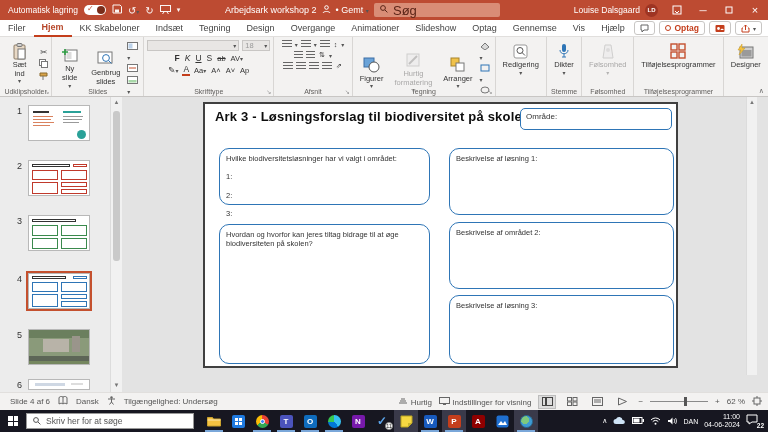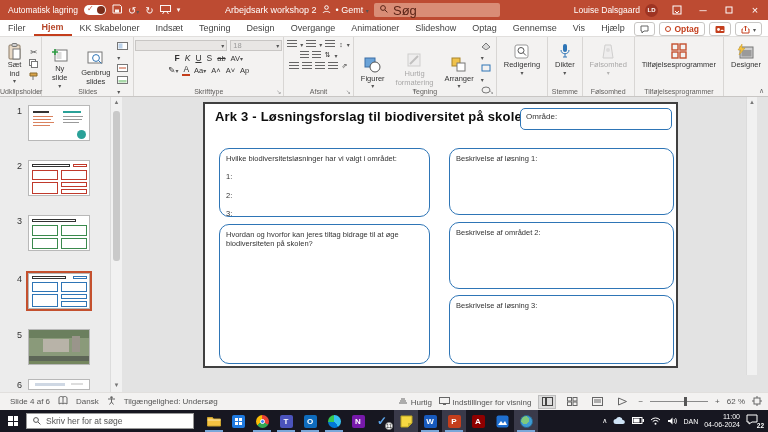--- a/index.html
+++ b/index.html
@@ -18,21 +18,21 @@
   .tb-center { position:absolute; left:225px; top:0; height:20px; display:flex; align-items:center; gap:5px; font-size:9px; }
   .tb-search { position:absolute; left:374px; top:3px; width:126px; height:14px; background:#d98d76; border-radius:2px; display:flex; align-items:center; gap:5px; padding-left:6px; color:#542012; }
   .tb-search .q { color:#5a2417; font-size:9px; }
   .tb-search span { color:#5a2417; font-size:13px; }
   .tb-user { position:absolute; right:110px; top:0; height:20px; display:flex; align-items:center; gap:5px; font-size:8.5px; }
   .avatar { width:13px; height:13px; border-radius:50%; background:#9e3423; display:flex; align-items:center; justify-content:center; font-size:6px; font-weight:bold; }
   .winctl { position:absolute; right:0; top:0; height:20px; display:flex; }
   .winctl div { width:26px; height:20px; display:flex; align-items:center; justify-content:center; font-size:10px; }
 
   
-  .tabsrow { position:absolute; left:0; top:20px; width:768px; height:17px; background:#fff; display:flex; align-items:flex-end; border-bottom:1px solid #e1dfdd; }
+  .tabsrow { position:absolute; left:0; top:20px; width:768px; height:17px; background:#fff; display:flex; align-items:center; border-bottom:1px solid #e1dfdd; }
   .rtab { padding:0 8px; font-size:9px; color:#444; height:17px; display:flex; align-items:center; cursor:default; }
   .rtab.active { color:#b7472a; font-weight:bold; border-bottom:2px solid #c43e1c; }
   .tabs-right { margin-left:auto; display:flex; align-items:center; gap:4px; padding-right:6px; }
   .pill-btn { border:1px solid #c8c6c4; border-radius:3px; height:14px; display:flex; align-items:center; gap:3px; padding:0 5px; background:#fff; }
   .rec-dot { width:6px; height:6px; border-radius:50%; border:1.5px solid #c43e1c; }
   .rec-txt { color:#c43e1c; font-weight:bold; font-size:8.5px; }
 
   
   .ribbon { position:absolute; left:0; top:37px; width:768px; height:60px; background:#f3f2f1; display:flex; border-bottom:1px solid #c8c6c4; }
   .rgroup { position:relative; height:100%; border-right:1px solid #d8d6d4; display:flex; flex-direction:column; align-items:center; padding:3px 3px 12px 3px; }
@@ -275,21 +275,21 @@
       </div>
       <span class="glabel">Slides</span>
     </div>
 
     <div class="rgroup" style="width:150px;">
       <div class="hrow" style="margin-bottom:2px;">
         <span class="fbox" style="width:92px;">
             <span>&nbsp;</span>
             <span class="chev">▾</span>
           </span>
-        <span class="fbox" style="width:52px;">
+        <span class="fbox" style="width:28px;">
             <span>18</span>
             <span class="chev">▾</span>
           </span>
       </div>
       <div class="hrow">
         <span class="fbtn" style="font-weight:bold;">F</span>
         <span class="fbtn" style="font-style:italic;">K</span>
         <span class="fbtn" style="text-decoration:underline;">U</span>
         <span class="fbtn">S</span>
         <span class="fbtn" style="text-decoration:line-through;font-size:7.5px;">ab</span>
@@ -535,21 +535,21 @@
       <div style="padding-top:2px;">▲</div>
       <div style="position:absolute;left:2px;top:14px;width:7px;height:150px;background:#c9c9c9;border-radius:3px;"></div>
       <div style="position:absolute;left:0;right:0;bottom:4px;">▼</div>
     </div>
 
     <div class="editor">
       <div class="slide">
         <div class="slide-title">Ark 3 - Løsningsforslag til biodiversitet på skolen</div>
         <div class="areabox">Område:</div>
 
-        <div class="bluebox" style="left:14px;top:44px;width:211px;height:69px;">
+        <div class="bluebox" style="left:14px;top:44px;width:211px;height:57px;">
           <span class="q">Hvilke biodiversitetsløsninger har vi valgt i området:</span>
           <span class="numitem">1:</span>
           <span class="numitem">2:</span>
           <span class="numitem">3:</span>
         </div>
 
         <div class="bluebox" style="left:14px;top:120px;width:211px;height:140px;">
           <span class="q">Hvordan og hvorfor kan jeres tiltag bidrage til at øge biodiversiteten på skolen?</span>
         </div>
 

